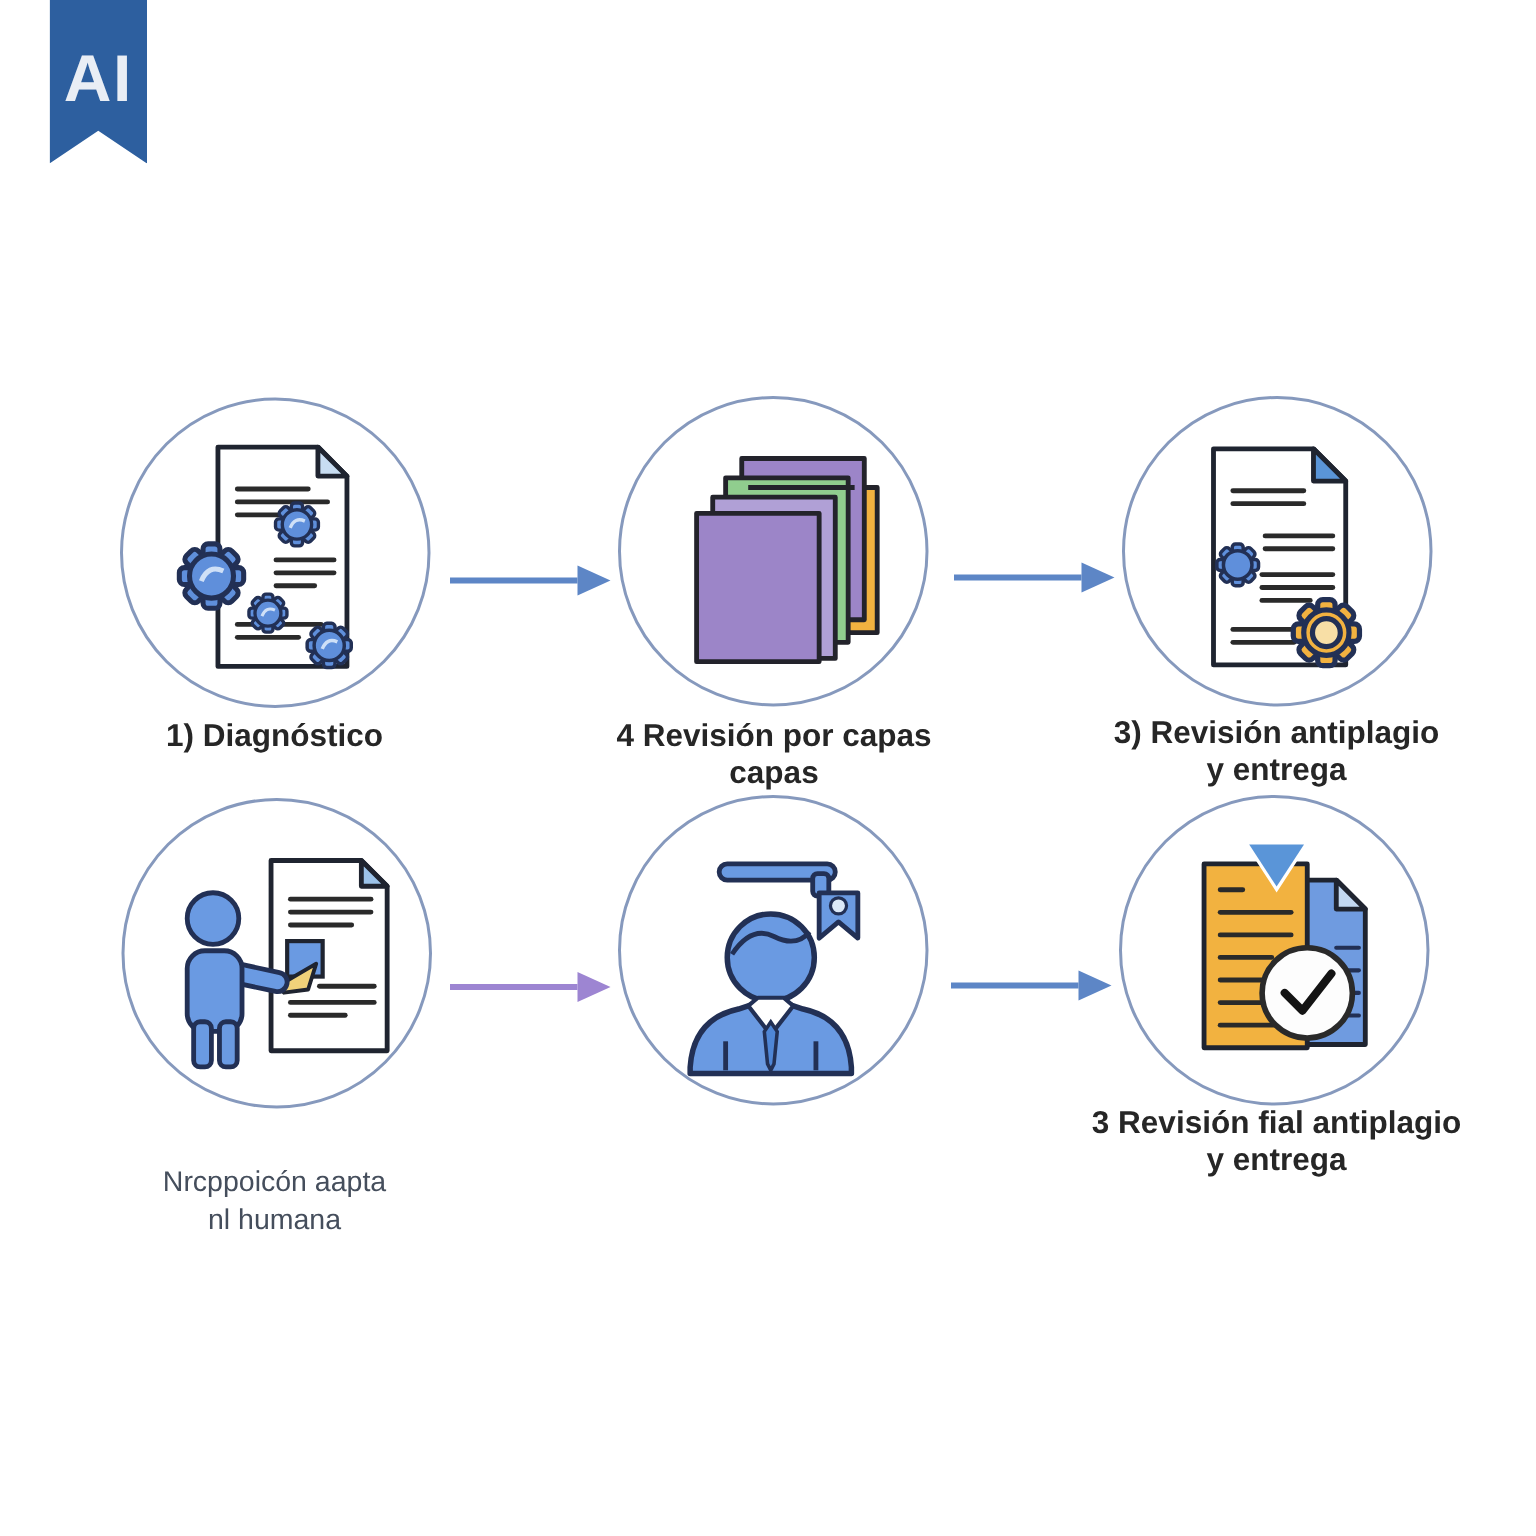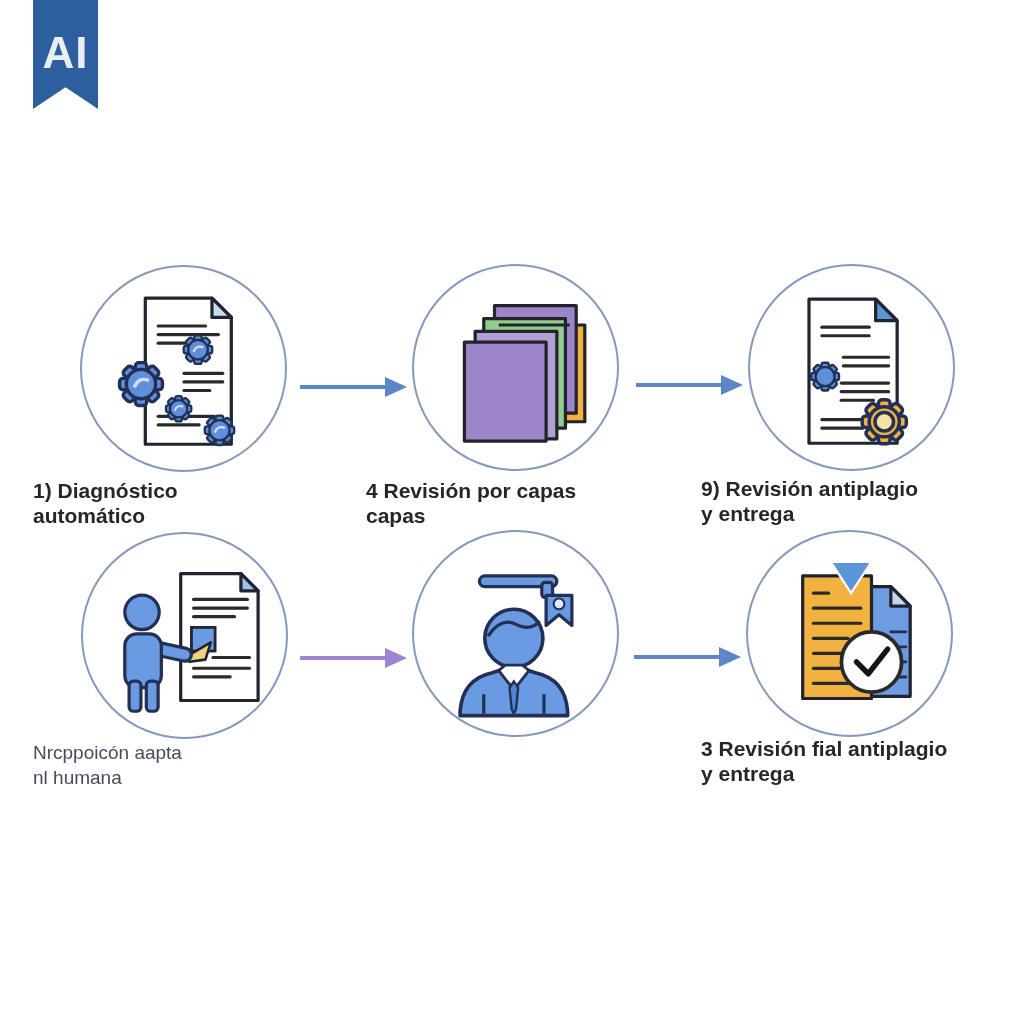--- a/index.html
+++ b/index.html
@@ -11,23 +11,23 @@
           clip-path:polygon(0 0,100% 0,100% 100%,50% 80%,0 100%);
           display:flex;justify-content:center;align-items:flex-start;}
   .ribbon span{color:#e9eef5;font-size:44px;font-weight:700;letter-spacing:1px;margin-top:28px;}
 
   
   .circle{position:absolute;width:207px;height:207px;border:2px solid #8699bd;border-radius:50%;
           box-sizing:border-box;background:#ffffff;display:flex;align-items:center;justify-content:center;}
   .circle svg{width:172px;height:172px;}
 
   
-  .lbl{position:absolute;width:300px;color:#262626;font-size:21px;
+  .lbl{position:absolute;width:300px;text-align:center;color:#262626;font-size:21px;
        font-weight:700;line-height:25px;}
-  .lbl.faded{font-weight:500;color:#454e5c;font-size:19px;}
+  .lbl.faded{font-weight:500;color:#454e5c;font-size:19px;margin-top:36px;}
 
   
   .arrow{position:absolute;}
 </style>
 </head>
 <body>
 
 <div id="canvas">
 
   <div class="ribbon">
@@ -217,28 +217,27 @@
     <line x1="3" y1="13" x2="88" y2="13" stroke-width="4" stroke="#9d85d2"></line>
     <polygon points="88,3 110,13 88,23" fill="#9d85d2"></polygon>
   </svg>
   <svg class="arrow" style="left:631px;top:644px" width="112" height="26" viewBox="0 0 112 26">
     <line x1="3" y1="13" x2="88" y2="13" stroke-width="4" stroke="#5d86c6"></line>
     <polygon points="88,3 110,13 88,23" fill="#5d86c6"></polygon>
   </svg>
 
   <div class="lbl" style="left:33px;top:478px">
     <div>1) Diagnóstico</div>
-    <div>automático</div>
   </div>
   <div class="lbl" style="left:366px;top:478px">
     <div>4 Revisión por capas</div>
     <div>capas</div>
   </div>
   <div class="lbl" style="left:701px;top:476px">
-    <div>9) Revisión antiplagio</div>
+    <div>3) Revisión antiplagio</div>
     <div>y entrega</div>
   </div>
   <div class="lbl faded" style="left:33px;top:740px">
     <div>Nrcppoicón aapta</div>
     <div>nl humana</div>
   </div>
   <div class="lbl" style="left:701px;top:736px">
     <div>3 Revisión fial antiplagio</div>
     <div>y entrega</div>
   </div>

